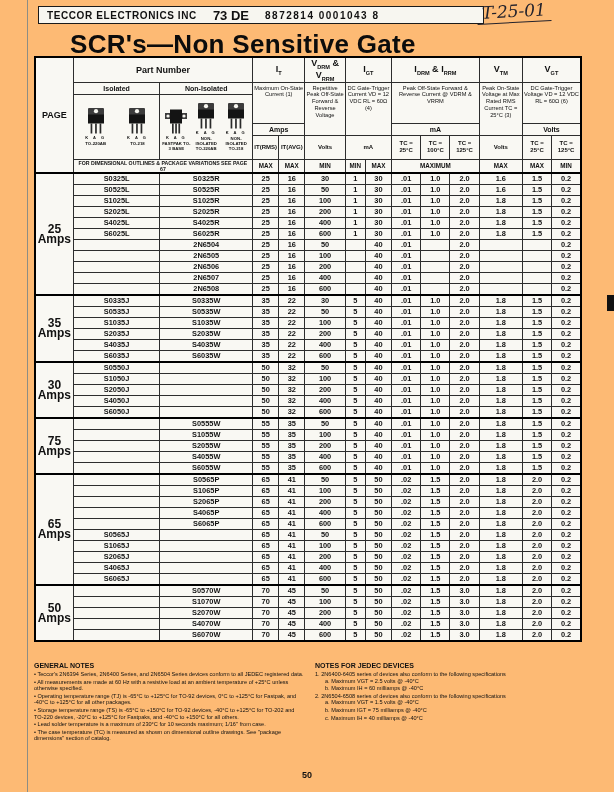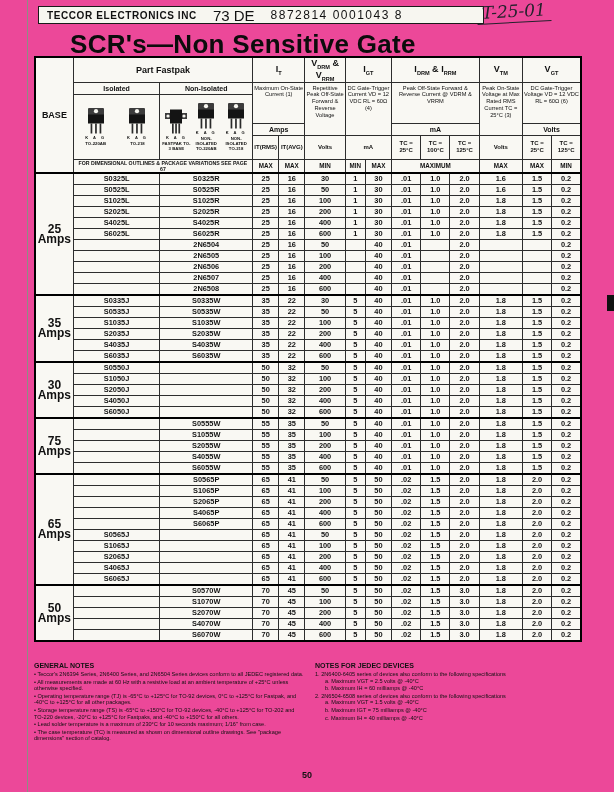--- a/index.html
+++ b/index.html
@@ -1,24 +1,24 @@
 <!DOCTYPE html>
 <html><head>
 <meta charset="utf-8">
 <style>
   html,body{margin:0;padding:0;background:#b9b9b2;font-family:"Liberation Sans",sans-serif;}
-  .page{position:relative;width:614px;height:792px;background:#ec4899;overflow:hidden;color:#111;}
+  .page{position:relative;width:614px;height:792px;background:#fdba74;overflow:hidden;color:#111;}
   .edge-line{position:absolute;left:27px;top:0;width:1px;height:100%;background:#8d8d84;}
   .scan-mark{position:absolute;right:0;top:295px;width:7px;height:16px;background:#111;}
 
   .letterhead{position:absolute;left:38px;top:6px;width:428px;height:16px;border:1.5px solid #1a1a1a;
     display:flex;align-items:center;gap:16px;padding:0 8px;background:#f7f6f0;}
   .company{font-weight:bold;font-size:10px;letter-spacing:.6px;}
-  .doc-code{font-size:15px;font-weight:normal;}
-  .doc-serial{font-size:12px;font-weight:normal;letter-spacing:1.5px;}
+  .doc-code{font-size:13px;font-weight:bold;}
+  .doc-serial{font-size:10px;font-weight:bold;letter-spacing:1.5px;}
   .handwritten{position:absolute;left:477px;top:1px;font-family:"DejaVu Serif",serif;font-style:italic;
     font-size:17px;color:#23222c;transform:rotate(-3deg);border-bottom:1.5px solid #23222c;padding:0 5px 1px;}
 
   .page-title{position:absolute;left:30px;top:29px;font-size:26px;font-weight:bold;letter-spacing:.3px;color:#0c0c0c;margin-left:40px;}
 
   .table-wrap{position:absolute;left:34px;top:56px;width:548px;}
   table{border-collapse:collapse;width:100%;table-layout:fixed;border:2px solid #000;background:#f9f8f3;}
   th,td{border:1px solid #2d2d2d;text-align:center;vertical-align:middle;padding:0;font-weight:bold;}
   sub{font-size:.62em;}
   .h1 th{font-size:9px;height:15px;}
@@ -75,22 +75,22 @@
           <col style="width:26px">
         <col style="width:29px">
           <col style="width:29px">
           <col style="width:29px">
         <col style="width:43px">
           <col style="width:29px">
           <col style="width:29px">
       </colgroup>
       <thead>
         <tr class="h1">
-          <th rowspan="6">BASE</th>
-          <th colspan="2">Part Fastpak</th>
+          <th rowspan="6">PAGE</th>
+          <th colspan="2">Part Number</th>
           <th colspan="2"><span>I</span><sub>T</sub></th>
           <th><span>V</span><sub>DRM</sub> <span>&amp;</span><br><span>V</span><sub>RRM</sub></th>
           <th colspan="2"><span>I</span><sub>GT</sub></th>
           <th colspan="3"><span>I</span><sub>DRM</sub> <span>&amp;</span> <span>I</span><sub>RRM</sub></th>
           <th><span>V</span><sub>TM</sub></th>
           <th colspan="2"><span>V</span><sub>GT</sub></th>
         </tr>
         <tr class="h2">
           <th>Isolated</th>
           <th>Non-Isolated</th>

